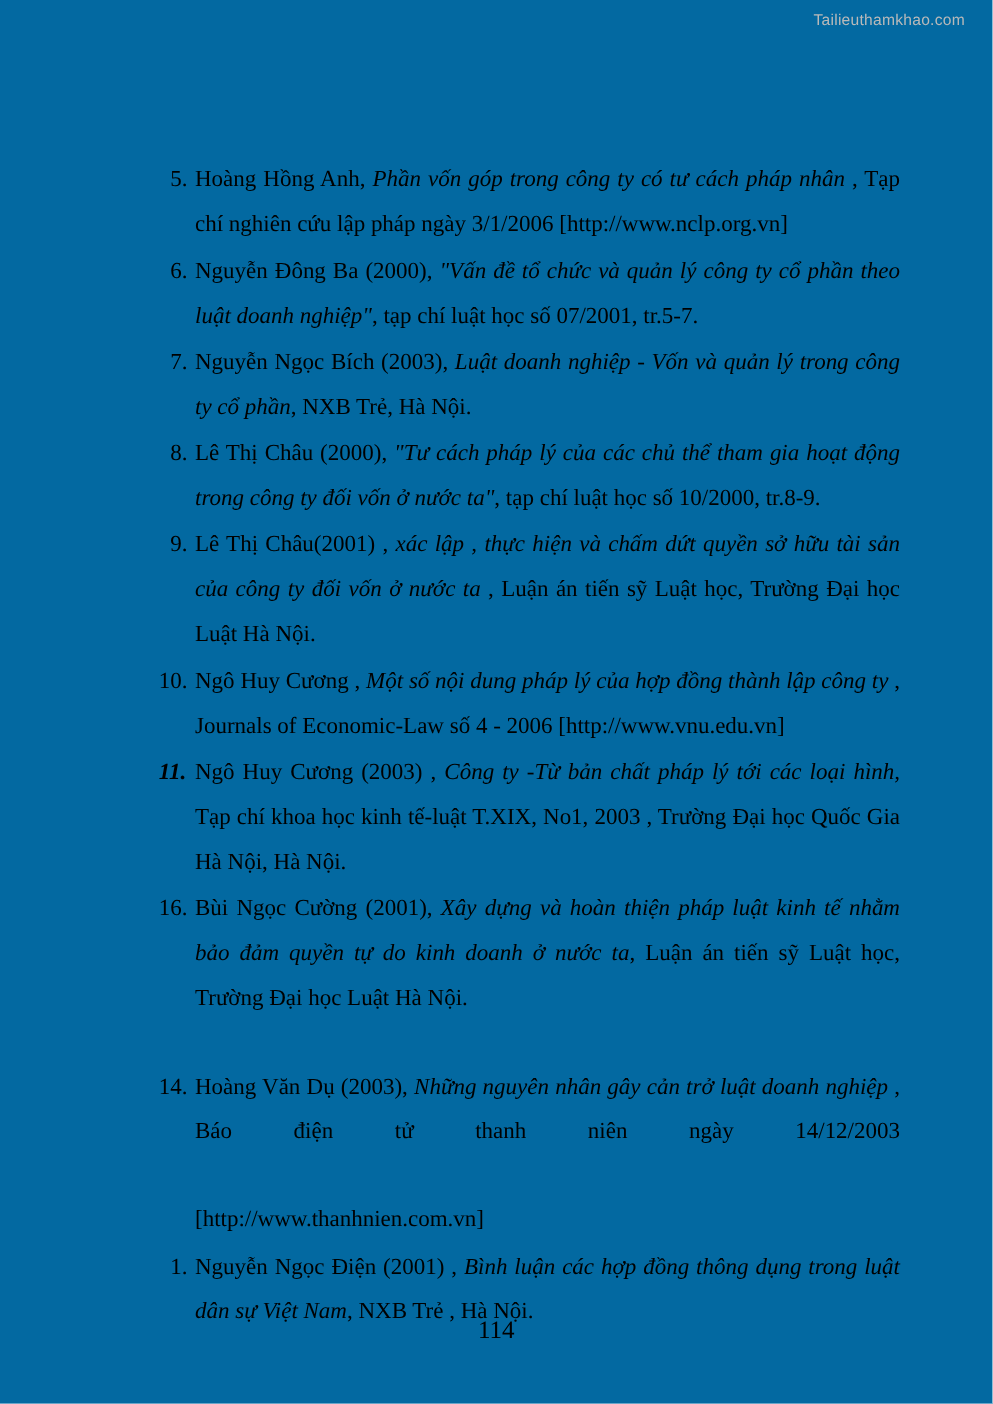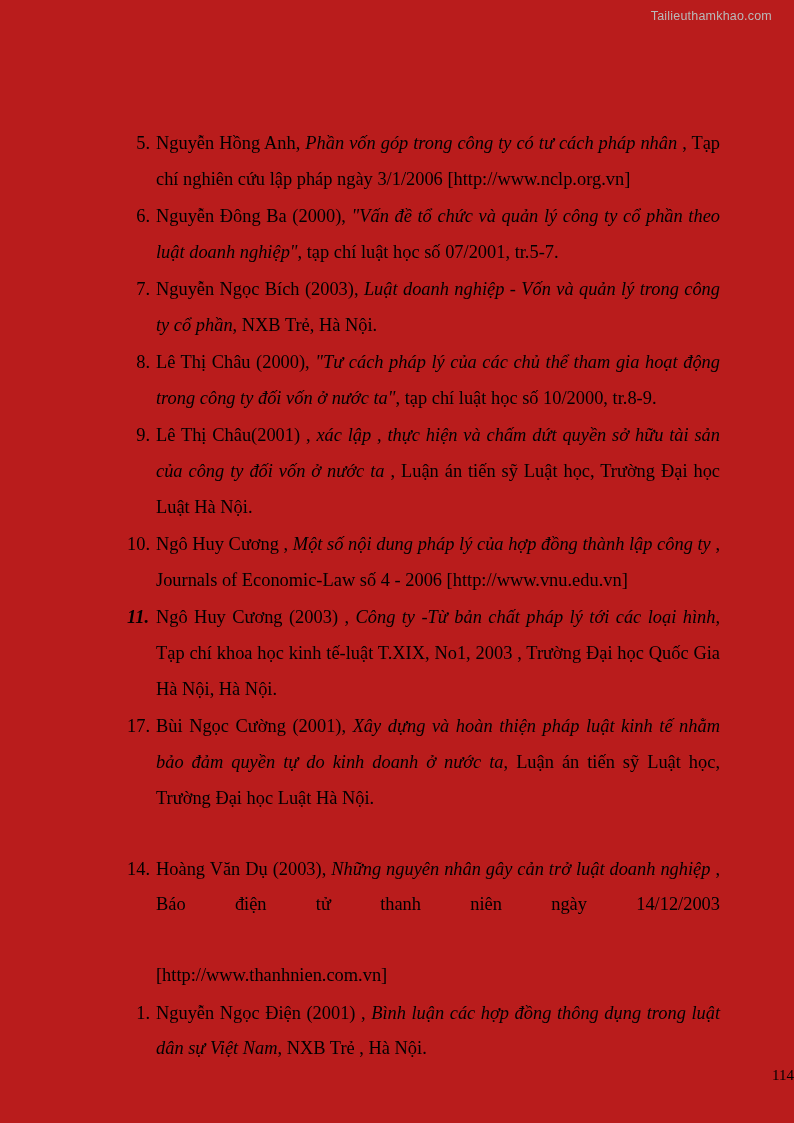--- a/index.html
+++ b/index.html
@@ -6,21 +6,21 @@
   html, body {
     margin: 0;
     padding: 0;
     background: #ffffff;
   }
   .page {
     position: relative;
     width: 794px;
     height: 1123px;
     margin: 0 auto;
-    background: #b91c1c;
+    background: #0369a1;
     overflow: hidden;
     box-sizing: border-box;
     font-family: "Liberation Serif", "DejaVu Serif", serif;
     color: #000000;
   }
   .watermark {
     position: absolute;
     top: 9px;
     right: 22px;
     font-family: "Liberation Sans", "DejaVu Sans", sans-serif;
@@ -77,38 +77,37 @@
   
   .ref-item.full-justify .ref-body {
     text-align-last: justify;
     margin-top: 35px;
   }
   .page-number {
     position: absolute;
     left: 0;
     right: 0;
     top: 1053px;
-    text-align: right;
-    font-size: 15px;
+    text-align: center;
+    font-size: 20px;
     line-height: 22px;
-    margin-top: 11px;
   }
 </style>
 </head>
 <body>
 
 <div class="page">
 
   <div class="watermark">Tailieuthamkhao.com</div>
 
   <div class="content">
     <ol class="ref-list">
         <li class="ref-item">
           <span class="ref-num">5.</span>
-          <span class="ref-body"><span>Nguyễn Hồng Anh, </span><i>Phần vốn góp trong công ty có tư cách pháp nhân</i><span> , Tạp chí nghiên cứu lập pháp ngày 3/1/2006 [http://www.nclp.org.vn]</span></span>
+          <span class="ref-body"><span>Hoàng Hồng Anh, </span><i>Phần vốn góp trong công ty có tư cách pháp nhân</i><span> , Tạp chí nghiên cứu lập pháp ngày 3/1/2006 [http://www.nclp.org.vn]</span></span>
         </li>
         <li class="ref-item">
           <span class="ref-num">6.</span>
           <span class="ref-body"><span>Nguyễn Đông Ba (2000), </span><i>"Vấn đề tổ chức và quản lý công ty cổ phần theo luật doanh nghiệp"</i><span>, tạp chí luật học số 07/2001, tr.5-7.</span></span>
         </li>
         <li class="ref-item">
           <span class="ref-num">7.</span>
           <span class="ref-body"><span>Nguyễn Ngọc Bích (2003), </span><i>Luật doanh nghiệp - Vốn và quản lý trong công ty cổ phần</i><span>, NXB Trẻ, Hà Nội.</span></span>
         </li>
         <li class="ref-item">
@@ -121,21 +120,21 @@
         </li>
         <li class="ref-item">
           <span class="ref-num">10.</span>
           <span class="ref-body"><span>Ngô Huy Cương , </span><i>Một số nội dung pháp lý của hợp đồng thành lập công ty</i><span> ,  Journals of Economic-Law số 4 - 2006 [http://www.vnu.edu.vn]</span></span>
         </li>
         <li class="ref-item">
           <span class="ref-num italic-num">11.</span>
           <span class="ref-body"><span>Ngô Huy Cương (2003) , </span><i>Công ty -Từ bản chất pháp lý tới các loại hình,</i><span> Tạp chí khoa học kinh tế-luật T.XIX, No1, 2003 , Trường Đại học Quốc Gia Hà Nội, Hà Nội.</span></span>
         </li>
         <li class="ref-item">
-          <span class="ref-num">17.</span>
+          <span class="ref-num">16.</span>
           <span class="ref-body"><span>Bùi Ngọc Cường (2001), </span><i>Xây dựng và hoàn thiện pháp luật kinh tế nhằm bảo đảm quyền tự do kinh doanh ở nước ta</i><span>, Luận án tiến sỹ Luật học, Trường Đại học Luật Hà Nội.</span></span>
         </li>
         <li class="ref-item full-justify">
           <span class="ref-num">14.</span>
           <span class="ref-body"><span>Hoàng Văn Dụ (2003), </span><i>Những nguyên nhân gây cản trở luật doanh nghiệp</i><span> , Báo điện tử thanh niên ngày 14/12/2003</span></span>
           <span class="ref-body">[http://www.thanhnien.com.vn]</span>
         </li>
         <li class="ref-item">
           <span class="ref-num">1.</span>
           <span class="ref-body"><span>Nguyễn Ngọc Điện (2001) , </span><i>Bình luận các hợp đồng thông dụng trong luật dân sự Việt Nam</i><span>, NXB Trẻ , Hà Nội.</span></span>

